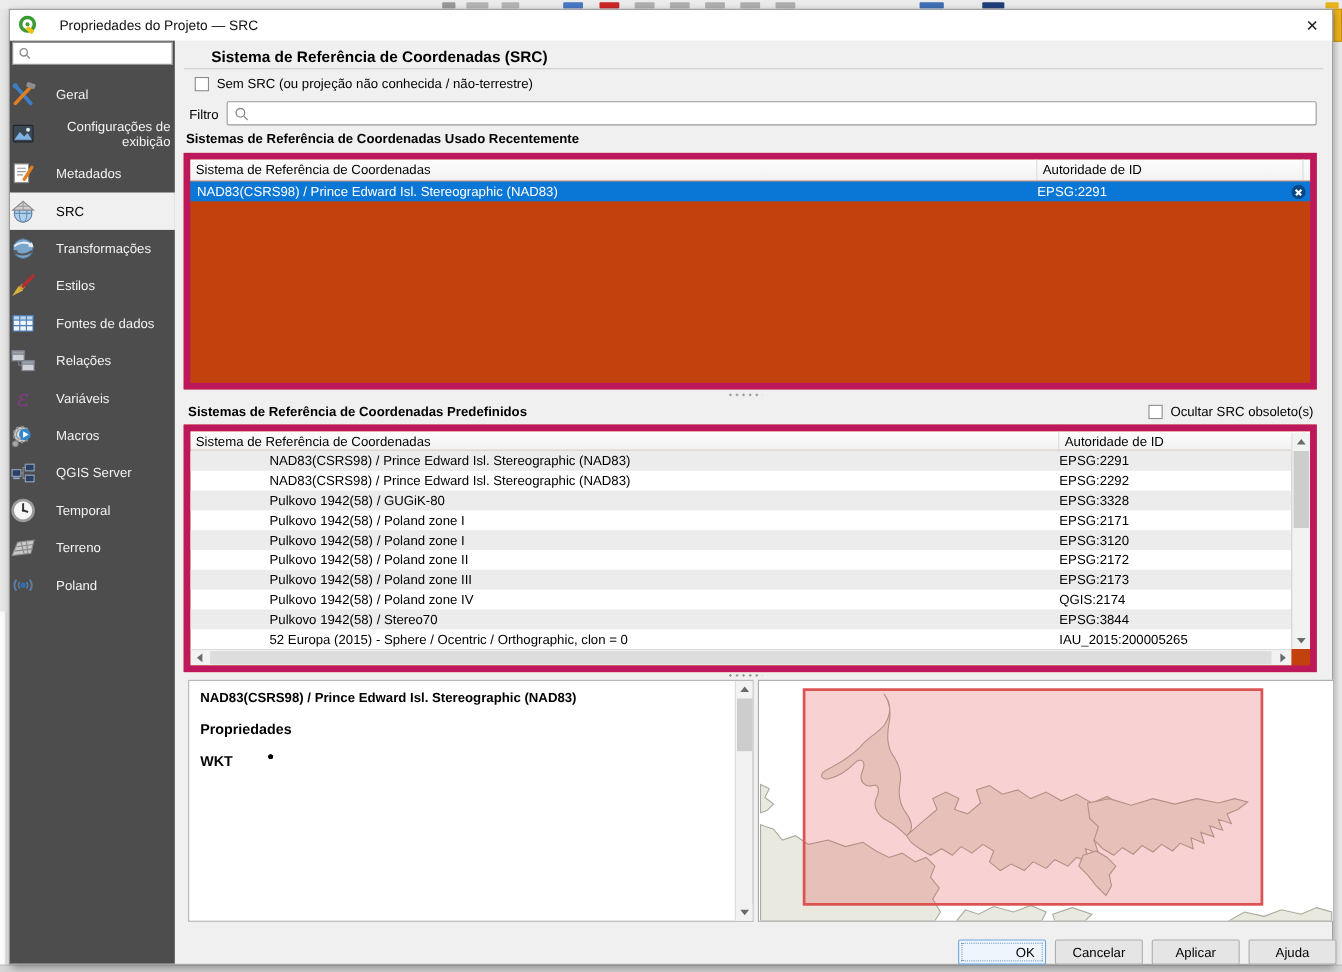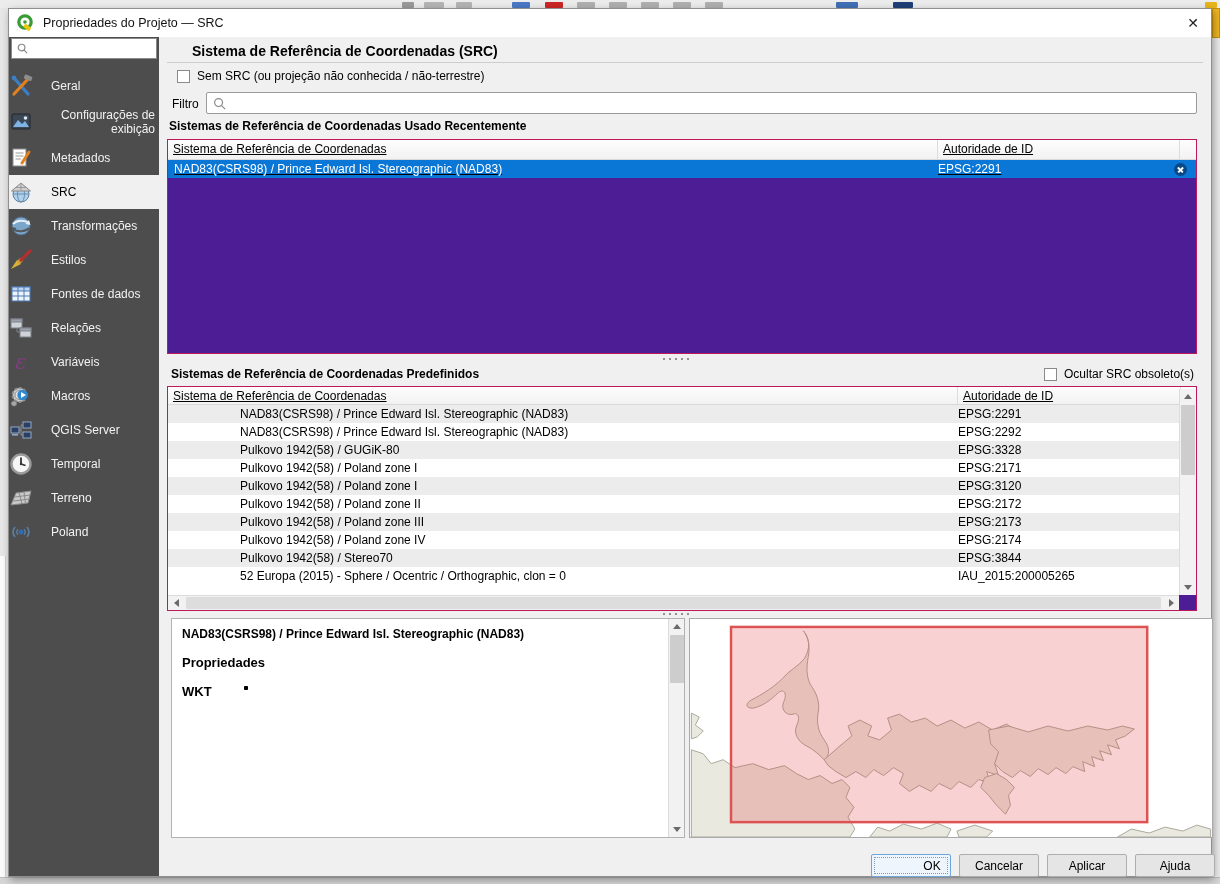--- a/index.html
+++ b/index.html
@@ -16,21 +16,21 @@
   .frag{position:absolute;top:2px;height:6px;border-radius:1px;}
   .bg-right-yellow{position:absolute;left:1212px;top:8px;width:8px;height:30px;background:#f0b61f;border:1px solid #c9920a;}
   .bg-bottom{position:absolute;left:0;top:877px;width:1220px;height:7px;background:#d6d6d6;border-top:1px solid #bdbdbd;}
   .bg-left{position:absolute;left:0;top:8px;width:8px;height:869px;background:#e7e7e7;}
   .bg-left .white-strip{position:absolute;left:0;top:548px;width:6px;height:321px;background:#fbfbfb;border-right:1px solid #cfcfcf;}
 
   
   .dialog{position:absolute;left:8px;top:8px;width:1204px;height:869px;background:var(--dialog-bg);border:1px solid #8f8f8f;box-shadow:2px 3px 8px rgba(0,0,0,.35);}
   .titlebar{position:absolute;left:0;top:0;right:0;height:28px;background:#ffffff;display:flex;align-items:center;}
   .qgis-logo{width:18px;height:18px;margin-left:7px;display:inline-flex;}
-  .win-title{margin-left:9px;font-size:12.5px;color:#111;}
+  .win-title{margin-left:20px;font-size:12.5px;color:#111;}
   .win-close{position:absolute;right:6px;top:3px;width:24px;height:22px;display:flex;align-items:center;justify-content:center;font-size:14px;color:#222;cursor:default;}
 
   
   .sidebar{position:absolute;left:0;top:28px;width:150px;bottom:0;background:var(--sidebar-bg);}
   .sidebar-search{margin:1px 2px 0 2px;height:21px;background:#fff;border:1px solid #8a8a8a;display:flex;align-items:center;padding-left:4px;}
   .side-list{margin-top:10px;}
   .side-item{display:flex;align-items:center;gap:18px;padding:5px 4px 5px 0;color:#f2f2f2;min-height:34px;cursor:default;text-align:right;}
   .side-item .icon{width:24px;height:24px;flex:0 0 24px;display:inline-flex;}
   .side-item .lbl{line-height:14px;}
   .side-item.selected{background:var(--dialog-bg);color:#000;}
@@ -40,21 +40,21 @@
   .sec-title{position:absolute;left:13px;top:6px;font-weight:bold;font-size:14px;margin-left:20px;}
   .sec-rule{position:absolute;left:8px;right:8px;top:25px;height:1px;background:#cdcdcd;}
 
   .chk{display:flex;align-items:center;gap:7px;}
   .chk .box{width:13px;height:13px;background:#fff;border:1px solid #8a8a8a;flex:0 0 13px;}
   .no-crs{position:absolute;left:18px;top:32px;}
   .filter-label{position:absolute;left:13px;top:60px;}
   .search-input{position:absolute;left:47px;top:55px;width:991px;height:22px;background:#fff;border:1px solid #9a9a9a;border-radius:2px;display:flex;align-items:center;padding-left:5px;}
 
   .recent-title{position:absolute;left:10px;top:82px;font-weight:bold;}
-  .table{position:absolute;background:#4c1d95;border:1px solid #be185d;text-decoration:underline;}
+  .table{position:absolute;background:#c2410c;border:6px solid #be185d;}
   .recent-table{left:8px;top:102px;width:1030px;height:215px;}
   .thead{display:flex;height:20px;background:linear-gradient(#fdfdfd,#f2f2f2);border-bottom:1px solid #d9d9d9;}
   .th{padding:2px 0 0 5px;border-right:1px solid #dcdcdc;white-space:nowrap;overflow:hidden;}
   .recent-table .th.c-name{width:770px;}
   .recent-table .th.c-auth{width:242px;}
   .recent-table .th.c-last{flex:1;border-right:none;}
   .trow{display:flex;height:18px;align-items:center;}
   .trow .td{white-space:nowrap;overflow:hidden;}
   .trow .td.name{width:770px;padding-left:6px;}
   .trow .td.auth{width:226px;}
@@ -409,21 +409,21 @@
     <div class="td auth">EPSG:2172</div>
   </div>
           <div class="prow depth-2">
 
     <div class="td name">Pulkovo 1942(58) / Poland zone III</div>
     <div class="td auth">EPSG:2173</div>
   </div>
           <div class="prow depth-2">
 
     <div class="td name">Pulkovo 1942(58) / Poland zone IV</div>
-    <div class="td auth">EPSG:2174</div>
+    <div class="td auth">QGIS:2174</div>
   </div>
           <div class="prow depth-2">
 
     <div class="td name">Pulkovo 1942(58) / Stereo70</div>
     <div class="td auth">EPSG:3844</div>
   </div>
           <div class="prow depth-2">
 
     <div class="td name">52 Europa (2015) - Sphere / Ocentric / Orthographic, clon = 0</div>
     <div class="td auth">IAU_2015:200005265</div>

